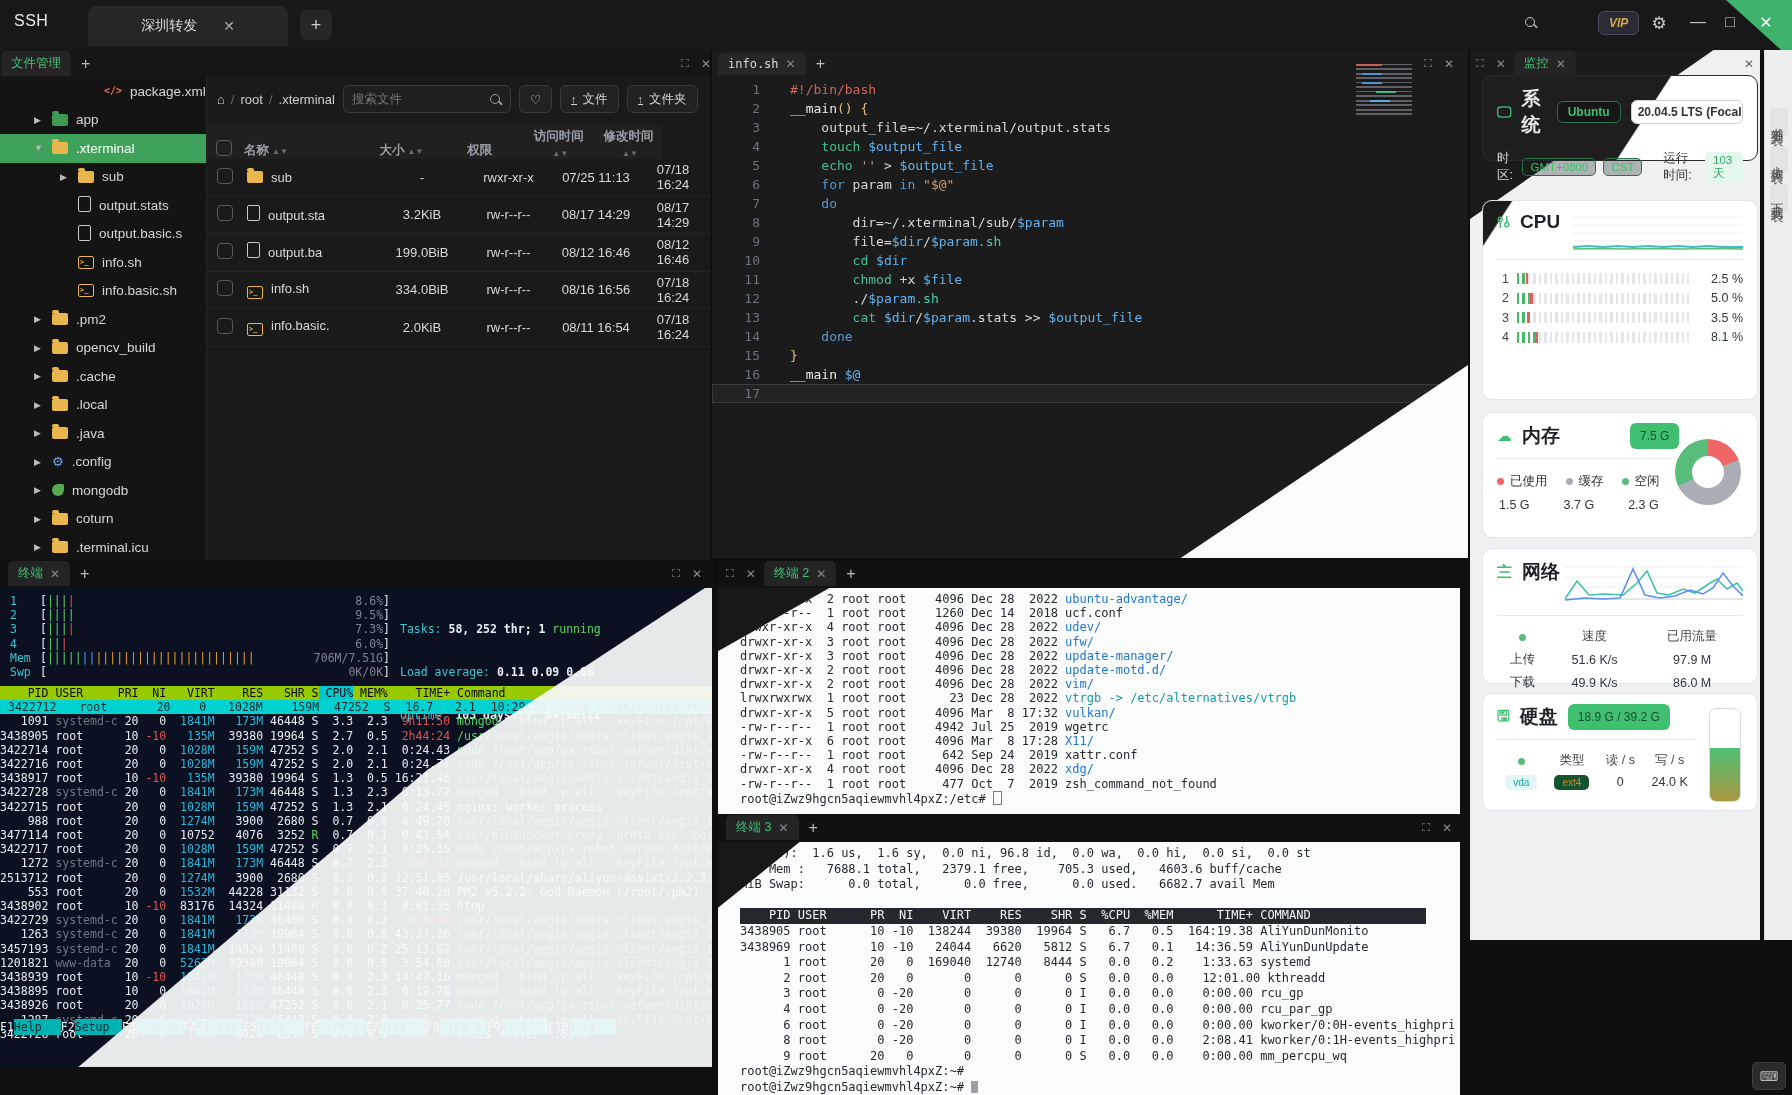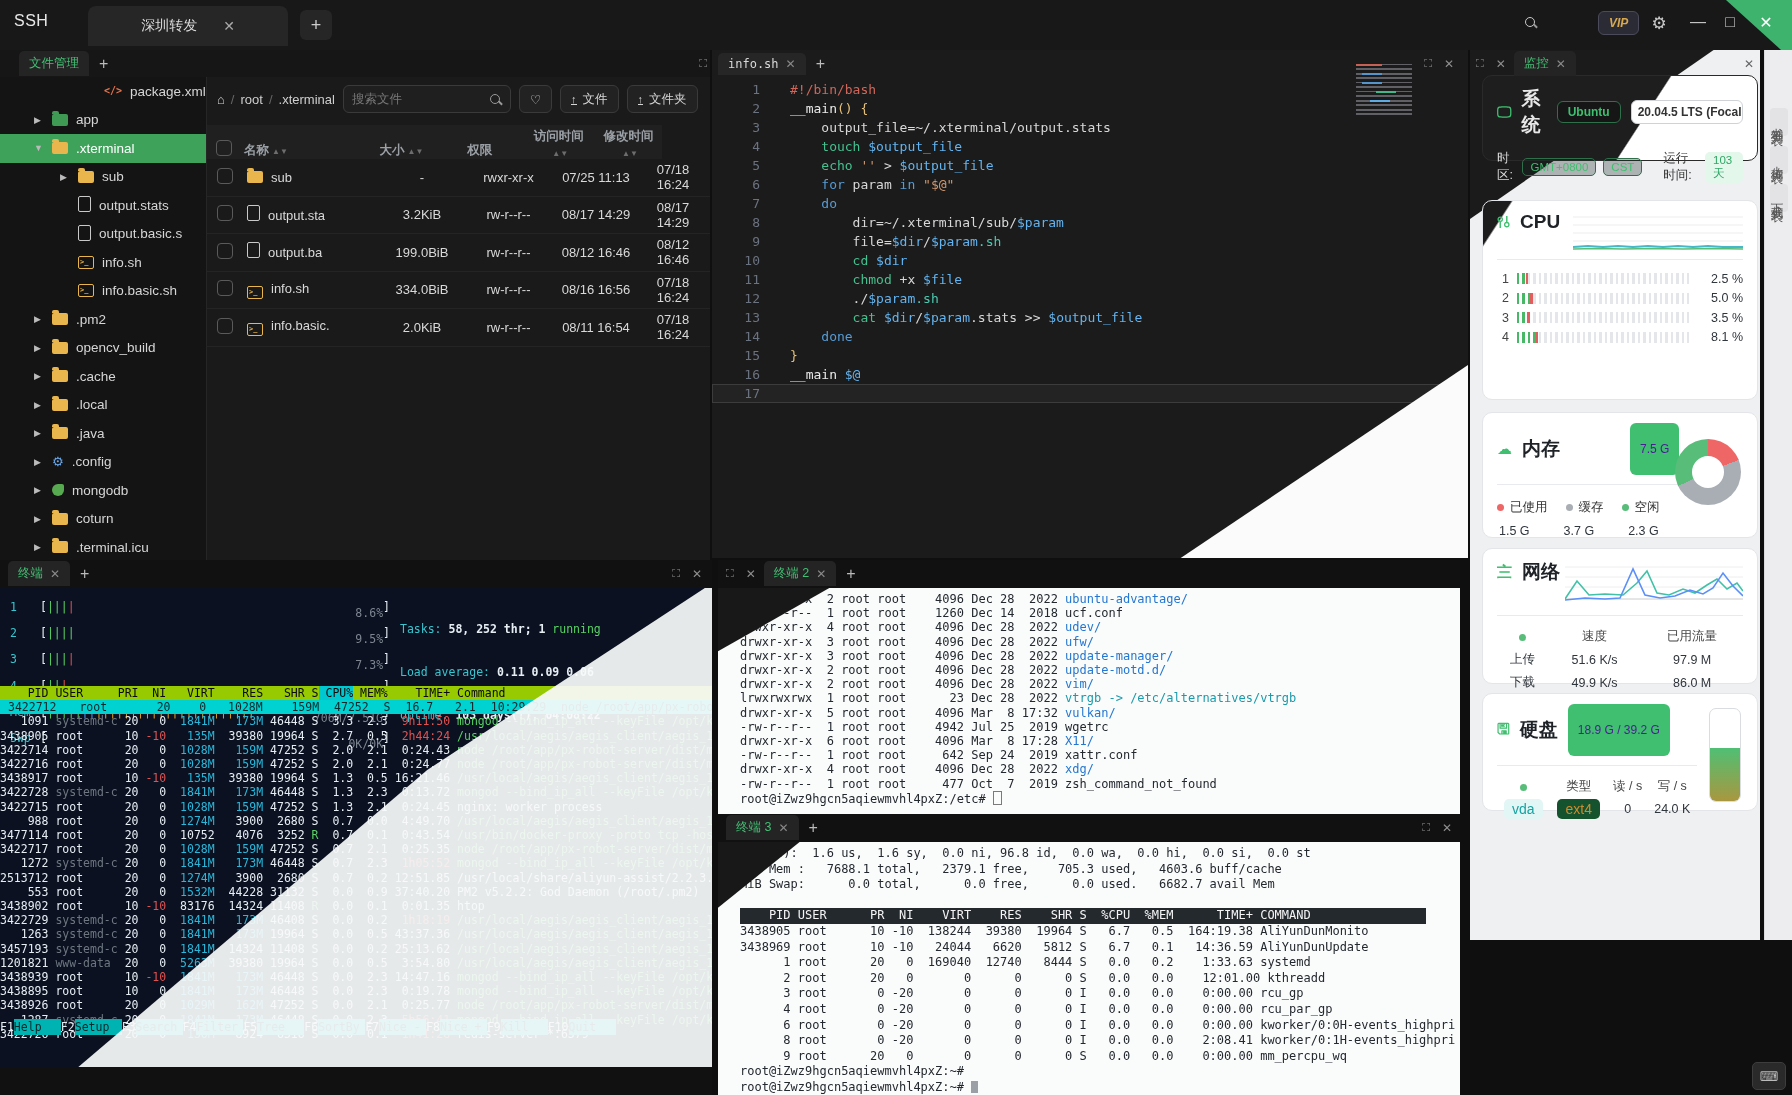--- a/index.html
+++ b/index.html
@@ -21,21 +21,21 @@
                 clip-path:polygon(0 0,100% 0,100% 100%);}
   
   .tabrow{position:absolute;height:27px;font-size:12.5px;color:#9a9a9a;display:flex;align-items:center;}
   .ptab{display:flex;align-items:center;gap:7px;padding:4px 10px;border-radius:5px 5px 0 0;background:#242424;color:#44bf74;cursor:pointer;}
   .ptab .x{color:#8a8a8a;font-size:12px;}
   .plus{margin-left:10px;color:#bbb;font-size:16px;cursor:pointer;}
   .winops{display:flex;gap:12px;align-items:center;margin-left:auto;color:#8f8f8f;font-size:12px;}
   .winops span{cursor:pointer;}
   
   #fm{position:absolute;left:0;top:50px;width:710px;height:510px;background:#161616;}
-  #fm-tabrow{left:0;top:0;width:710px;padding-left:19px;position:absolute;}
+  #fm-tabrow{left:0;top:0;width:710px;padding-left:1px;position:absolute;}
   #tree{position:absolute;left:0;top:27px;width:206px;height:483px;background:#141414;overflow:hidden;border-right:1px solid #262626;}
   .tree-row{height:28.5px;display:flex;align-items:center;color:#d6d6d6;font-size:13.5px;gap:8px;cursor:pointer;white-space:nowrap;}
   .tree-row.sel{background:#3fa25b;color:#fff;}
   .tree-row .arrow{width:10px;font-size:9px;color:#bbb;flex:none;}
   .ticon{flex:none;width:16px;height:12px;border-radius:2px;position:relative;display:inline-block;}
   .ticon.folder,.ticon.script0{background:#e9b64d;}
   .ticon.folder:before{content:"";position:absolute;left:0;top:-3px;width:7px;height:3px;background:#e9b64d;border-radius:2px 2px 0 0;}
   .ticon.folder-app{background:#3f9b54;}
   .ticon.folder-app:before{content:"";position:absolute;left:0;top:-3px;width:7px;height:3px;background:#3f9b54;border-radius:2px 2px 0 0;}
   .ticon.file{background:none;border:1.5px solid #c9c9c9;width:11px;height:14px;border-radius:2px;margin-top:-2px;}
@@ -84,21 +84,21 @@
   #minimap:before{content:"";position:absolute;left:0;top:0;width:26px;height:2px;background:#d1655a;}
   #minimap:after{content:"";position:absolute;left:6px;top:9px;width:20px;height:2px;background:#569cd6;box-shadow:0 9px 0 #569cd6,14px 18px 0 #45c08f,8px 27px 0 #63b4f0;}
   
   #monitor{position:absolute;left:1470px;top:50px;width:290px;height:890px;background:#eef0f2;}
   #monitor:before{content:"";position:absolute;inset:0;background:#1b1b1b;clip-path:polygon(0 0,84% 0,0 19%);}
   #mon-tabrow{left:0;top:0;width:290px;position:absolute;padding:0 6px;box-sizing:border-box;z-index:3;}
   .mcard{position:absolute;left:12px;width:276px;background:#fff;border:1px solid #e3e5e8;border-radius:10px;
          box-sizing:border-box;padding:10px 14px;z-index:2;}
   .mtitle{font-size:19px;color:#1f2328;font-weight:bold;display:flex;align-items:center;gap:10px;}
   .micon{color:#3fbf6f;font-size:15px;}
-  .badge-g{background:#3fbf6f;color:#4c1d95;border-radius:6px;font-size:12px;padding:19px 10px;font-weight:normal;}
+  .badge-g{background:#3fbf6f;color:#14532d;border-radius:6px;font-size:12px;padding:6px 10px;font-weight:normal;}
   .badge-og{border:1px solid #2f6f4a;color:#3fbf6f;border-radius:6px;font-size:12px;padding:3px 10px;background:rgba(0,0,0,.25);}
   .hr{height:1px;background:#e8eaed;margin:9px 0;}
   #card-system{top:25px;height:86px;background:linear-gradient(123deg,#1e1e1e 0 57%,#ffffff 57.5%);border-color:#2a2a2a;}
   #card-system .mtitle{color:#e8e8e8;}
   #sys-ver{margin-left:auto;background:#fff;border:1px solid #cfd3d8;border-radius:6px;color:#333;font-size:12px;
            padding:4px 6px;width:148px;white-space:nowrap;overflow:hidden;}
   #sys-row2{display:flex;align-items:center;gap:7px;margin-top:12px;font-size:12.5px;}
   #tz-label{color:#ddd;}
   .pill-dark{border:1px solid #2f6f4a;color:#3fbf6f;border-radius:5px;padding:2px 7px;font-size:11.5px;background:rgba(20,40,30,.3);}
   #uptime-label{color:#333;margin-left:14px;}
@@ -120,40 +120,40 @@
   .dot{width:7px;height:7px;border-radius:50%;display:inline-block;}
   .legvals{display:flex;gap:34px;margin-top:8px;font-size:12.5px;color:#30363d;margin-left:2px;}
   #card-net{top:498px;height:136px;}
   #net-chart{position:absolute;right:14px;top:10px;width:178px;height:46px;}
   .ntable{width:100%;margin-top:8px;font-size:12.5px;color:#30363d;border-collapse:collapse;}
   .ntable td{padding:3px 0;text-align:center;}
   .ntable .hd{color:#444;}
   #card-disk{top:643px;height:118px;}
   #gauge{position:absolute;right:16px;top:14px;width:30px;height:92px;border:1px solid #d9dce0;border-radius:7px;background:#fff;overflow:hidden;}
   #gauge:after{content:"";position:absolute;left:0;right:0;bottom:0;height:58%;background:linear-gradient(180deg,#4fbf74,#a9973f);}
-  .dbadge{border-radius:5px;padding:2px 8px;font-size:14px;}
+  .dbadge{border-radius:5px;padding:2px 8px;font-size:10px;}
   .b-vda{background:#e2f6f6;color:#17a2a2;}
   .b-ext4{background:#14532d;color:#d08a2c;}
   
   #vstrip{position:absolute;left:1764px;top:50px;width:28px;height:890px;background:#ededef;border-left:1px solid #dcdcde;}
   .vtab{writing-mode:vertical-rl;color:#555;font-size:12.5px;background:#e3e3e6;border-radius:4px;
         padding:10px 3px;margin:10px auto;display:block;width:18px;text-align:center;letter-spacing:2px;cursor:pointer;box-sizing:border-box;}
   #vstrip .vtab:first-child{margin-top:58px;}
   #t1{position:absolute;left:0;top:560px;width:712px;height:535px;background:#111;}
   #t1-tabrow{position:absolute;left:0;top:0;width:712px;padding-left:8px;box-sizing:border-box;padding-right:10px;}
   #t1-body{position:absolute;left:0;top:28px;width:712px;height:479px;background:#0b1120;overflow:hidden;}
   #t1-body:after{content:"";position:absolute;inset:0;background:rgba(248,250,250,.93);
                  clip-path:polygon(99% 0,100% 0,100% 100%,11% 100%,60% 38%);}
   .hline{font-size:11.5px;line-height:14.2px;white-space:pre;color:#c9d1d9;}
   #meters{position:absolute;left:10px;top:6px;width:380px;}
   .mline{display:flex;font-size:11.5px;line-height:14.2px;align-items:center;white-space:pre;}
   .mlabel{color:#39c5cf;width:30px;flex:none;}
   .mbr{color:#e6edf3;}
   .seg-g{color:#58d364;}.seg-r{color:#e05252;}.seg-y{color:#e0a030;}.seg-b{color:#4f9cf9;}
-  .mval{margin-left:auto;color:#7d8590;margin-top:12px;}
+  .mval{margin-left:auto;color:#7d8590;}
   #tasks{position:absolute;left:400px;top:6px;font-size:11.5px;line-height:14.2px;white-space:pre;}
   .lab-c{color:#39c5cf;}.val-w{color:#e6edf3;font-weight:bold;}.val-g{color:#58d364;}
   #htable{position:absolute;left:0;top:98px;width:712px;}
   .hhead{background:#97ca00;color:#0a0a0a;font-weight:normal;}
   .hhead .hcpu{background:#00c8d0;}
   .hrow .pid{color:#e6edf3;}.hrow .user-g{color:#6e7681;}.hrow .user-w{color:#e6edf3;}
   .hrow .ni-r{color:#e05252;}.hrow .cy{color:#29b8db;}.hrow .wt{color:#e6edf3;}
   .hrow .st-r{color:#58d364;}.hrow .tm-r{color:#e05252;}
   .hrow .cmd-g{color:#56d364;}.hrow .cmd-w{color:#e6edf3;}
   .hrow.sel{background:#00d2d2;}

